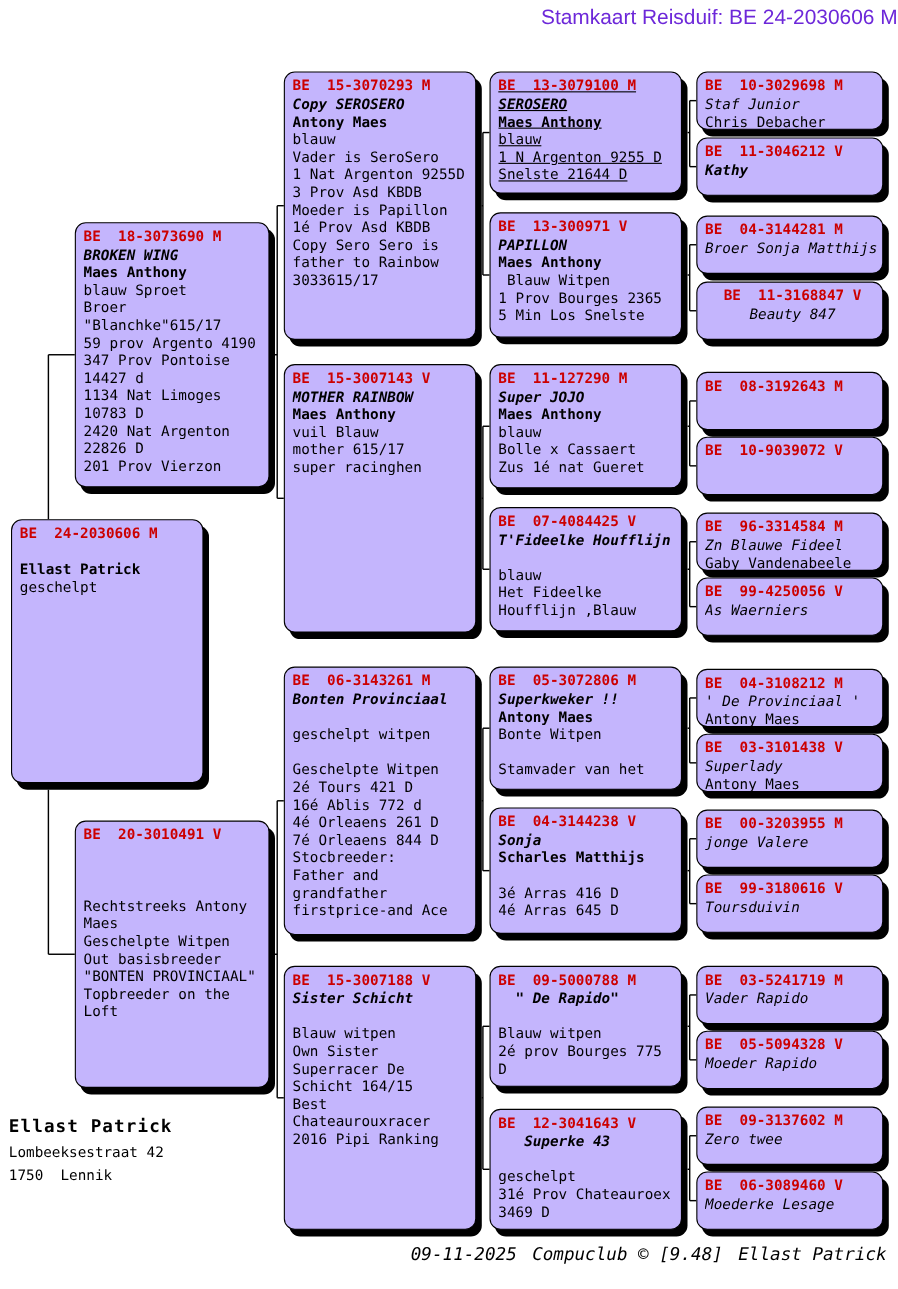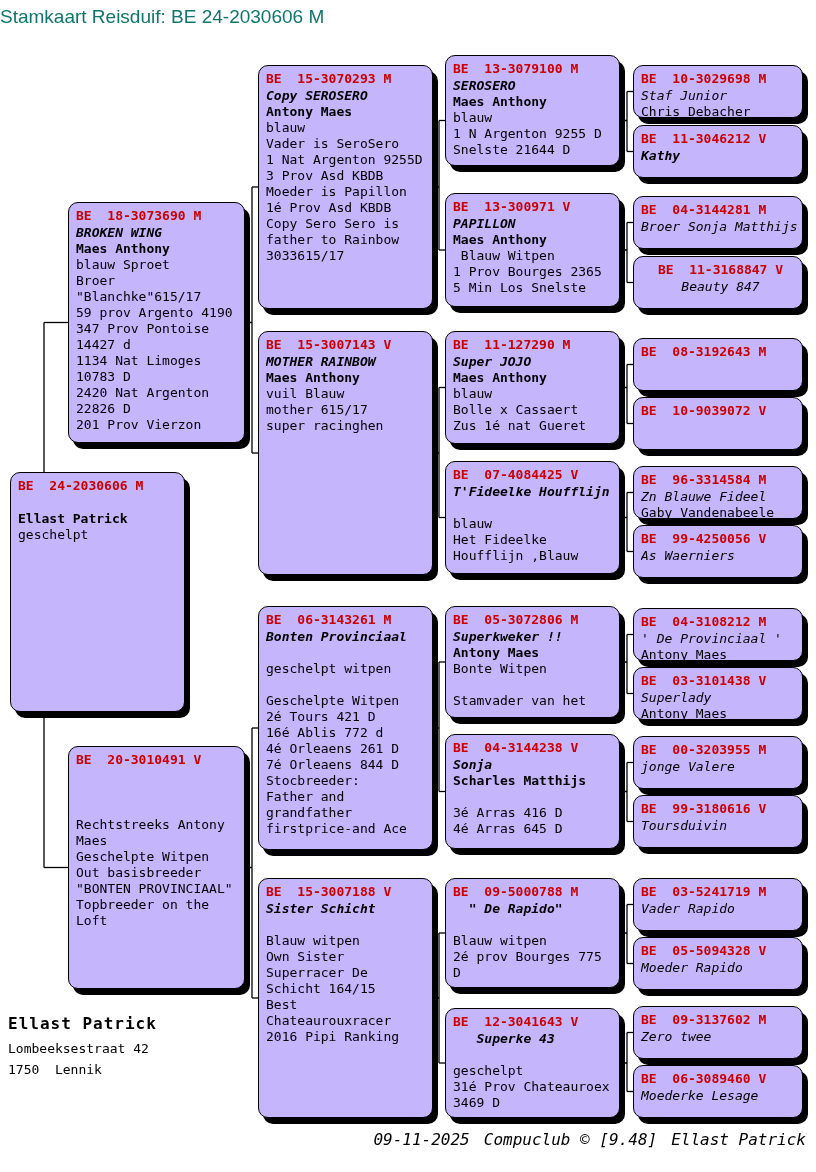--- a/index.html
+++ b/index.html
@@ -1,19 +1,19 @@
 <!DOCTYPE html>
 <html><head>
 <meta charset="utf-8">
 <style>
   html,body{margin:0;padding:0;background:#fff;}
   #page{position:relative;width:816px;height:1172px;background:#ffffff;overflow:hidden;
         font-family:"DejaVu Sans Mono","Liberation Mono",monospace;}
-  #title{position:absolute;left:0;right:0;top:6px;text-align:left;
-         font-family:"Liberation Sans","DejaVu Sans",sans-serif;font-size:19px;color:#0f766e;}
+  #title{position:absolute;left:0;right:0;top:6px;text-align:right;
+         font-family:"Liberation Sans","DejaVu Sans",sans-serif;font-size:19px;color:#6d28d9;}
   svg.wires{position:absolute;left:0;top:0;pointer-events:none;}
   .box{position:absolute;background:#c4b5fd;border:1.4px solid #000;border-radius:10px;
        box-shadow:5px 6px 0 #000;padding:4px 2px 0 7px;box-sizing:border-box;
        font-size:13px;color:#000;}
   .ring{color:var(--red,#cc0000);font-weight:bold;white-space:pre;height:18px;line-height:18px;}
   .line{height:16px;line-height:16px;white-space:pre;overflow:hidden;}
   .s-bi{font-weight:bold;font-style:italic;}
   .s-b{font-weight:bold;}
   .s-i{font-style:italic;}
   #owner{position:absolute;left:8px;top:1014px;}
@@ -168,21 +168,21 @@
         <div class="line s-bi">Sister Schicht</div>
         <div class="line"></div>
         <div class="line">Blauw witpen</div>
         <div class="line">Own Sister</div>
         <div class="line">Superracer De</div>
         <div class="line">Schicht 164/15</div>
         <div class="line">Best</div>
         <div class="line">Chateaurouxracer</div>
         <div class="line">2016 Pipi Ranking</div>
       </div>
-      <div class="box" style="left: 445px; top: 55px; width: 175px; height: 111px;">
+      <div class="box" style="left: 445px; top: 65px; width: 175px; height: 111px; text-decoration: underline;">
         <div class="ring">BE  13-3079100 M</div>
         <div class="line s-bi">SEROSERO</div>
         <div class="line s-b">Maes Anthony</div>
         <div class="line">blauw</div>
         <div class="line">1 N Argenton 9255 D</div>
         <div class="line">Snelste 21644 D</div>
       </div>
       <div class="box" style="left: 445px; top: 193px; width: 175px; height: 114px;">
         <div class="ring">BE  13-300971 V</div>
         <div class="line s-bi">PAPILLON</div>

